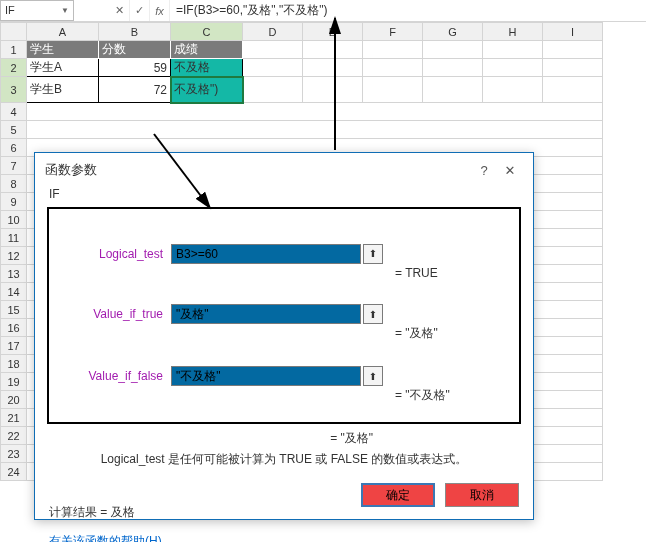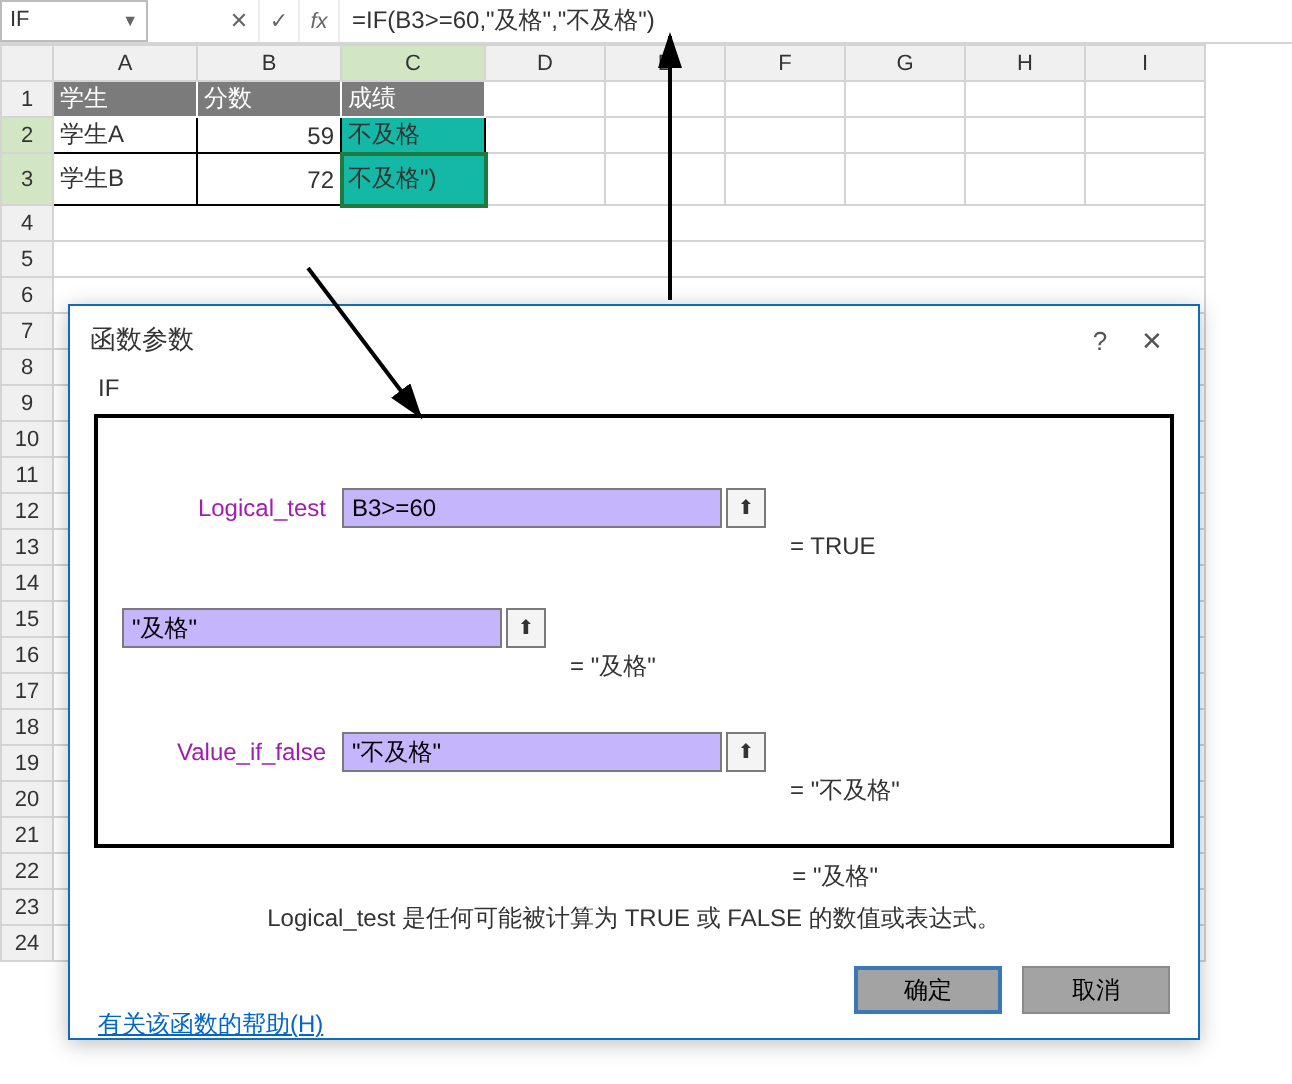--- a/index.html
+++ b/index.html
@@ -88,21 +88,21 @@
   .cell-c3 {
     outline: 2px solid #1f7a3f;
     outline-offset: -1px;
   }
   .sheet th.row.selR2, .sheet th.row.selR3 { background:#d2e6c4; }
 
   
   .dialog {
     position: absolute;
     left: 34px; top: 152px;
-    width: 566px; height: 368px;
+    width: 500px; height: 368px;
     background: #fff;
     border: 1px solid #0f6db5;
     box-shadow: 0 2px 10px rgba(0,0,0,.25);
     padding: 0;
   }
   .dlg-title {
     padding: 8px 10px 6px 10px;
     font-size: 13px;
     display: flex;
     align-items: center;
@@ -132,21 +132,21 @@
     text-align: right;
     padding-right: 8px;
     color: #a21caf;
   }
   .arg-input {
     width: 190px;
     height: 20px;
     border: 1px solid #7a7a7a;
     font-size: 12px;
     padding: 0 4px;
-    background: #c4b5fd;
+    background: #0369a1;
   }
   .refbtn {
     width: 20px; height: 20px;
     border: 1px solid #7a7a7a;
     margin-left: 2px;
     background: #f4f4f4;
     display:flex; align-items:center; justify-content:center;
     font-size:10px;
   }
   .arg-result {
@@ -183,21 +183,21 @@
   }
   .help-link a { color: #0066cc; text-decoration: underline; cursor:pointer;}
   .dlg-buttons {
     position: absolute;
     right: 14px; bottom: 12px;
     display: flex; gap: 10px;
   }
   .dlg-btn {
     width: 74px; height: 24px;
     border: 1px solid #8a8a8a;
-    background: #a3a3a3;
+    background: #ef4444;
     font-size: 12px;
     cursor: pointer;
   }
   .dlg-btn.primary {
     border: 2px solid #3b78b5;
   }
 
   
   .arrow-svg {
     position: absolute;
@@ -374,34 +374,39 @@
   <div class="func-name">IF</div>
 
   <div class="args-box">
     <div class="arg-row">
       <div class="arg-label">Logical_test</div>
       <input class="arg-input" value="B3&gt;=60" style="">
       <div class="refbtn">⬆</div>
       <div class="arg-result">=  TRUE</div>
     </div>
     <div class="arg-row">
+      <div class="arg-label">Value_if_true</div>
       <input class="arg-input" value="&quot;及格&quot;" style="">
       <div class="refbtn">⬆</div>
       <div class="arg-result">=  "及格"</div>
     </div>
     <div class="arg-row">
       <div class="arg-label">Value_if_false</div>
       <input class="arg-input" value="&quot;不及格&quot;" style="">
       <div class="refbtn">⬆</div>
       <div class="arg-result">=  "不及格"</div>
     </div>
   </div>
   <div class="arg-eq">=  "及格"</div>
   <div class="desc2">Logical_test   是任何可能被计算为 TRUE 或 FALSE 的数值或表达式。</div>
 
+  <div class="calc-line">
+    <span>计算结果 = </span>
+    <span>及格</span>
+  </div>
   <div class="help-link">
     <a>有关该函数的帮助(H)</a>
   </div>
   <div class="dlg-buttons">
     <button class="dlg-btn primary">确定</button>
     <button class="dlg-btn">取消</button>
   </div>
 </div>
 
 <svg class="arrow-svg" width="646" height="542">

